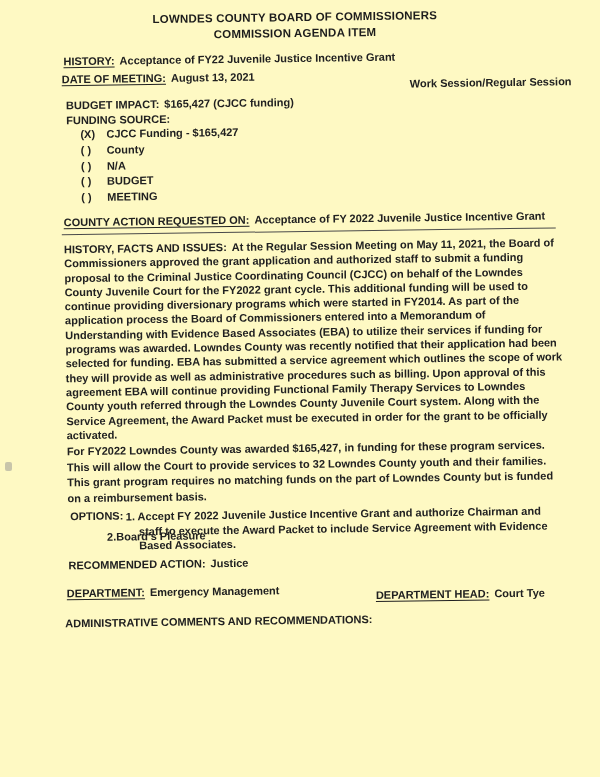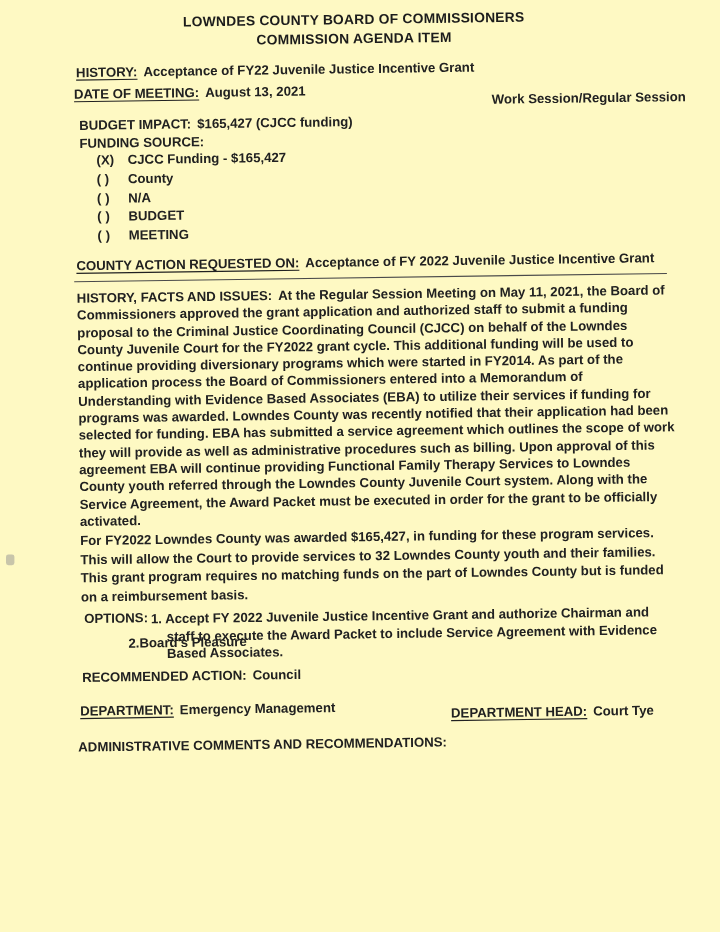--- a/index.html
+++ b/index.html
@@ -120,21 +120,21 @@
     <div class="abs para2">For FY2022 Lowndes County was awarded $165,427, in funding for these program services. This will allow the Court to provide services to 32 Lowndes County youth and their families. This grant program requires no matching funds on the part of Lowndes County but is funded on a reimbursement basis.</div>
 
     <div class="abs options">
       <span class="opt-label">OPTIONS:</span>
       <div class="opt1">1. Accept FY 2022 Juvenile Justice Incentive Grant and authorize Chairman and staff to execute the Award Packet to include Service Agreement with Evidence Based Associates.</div>
     </div>
 
     <div class="abs opt2">2.Board's Pleasure</div>
 
     <div class="abs recact">
-      <span class="row-label">RECOMMENDED ACTION:</span><span>Council</span>
+      <span class="row-label">RECOMMENDED ACTION:</span><span>Justice</span>
     </div>
 
     <div class="abs dept">
       <span class="lbl row-label">DEPARTMENT:</span><span>Emergency Management</span>
     </div>
 
     <div class="abs depthead">
       <span class="lbl row-label">DEPARTMENT HEAD:</span><span>Court Tye</span>
     </div>
 

